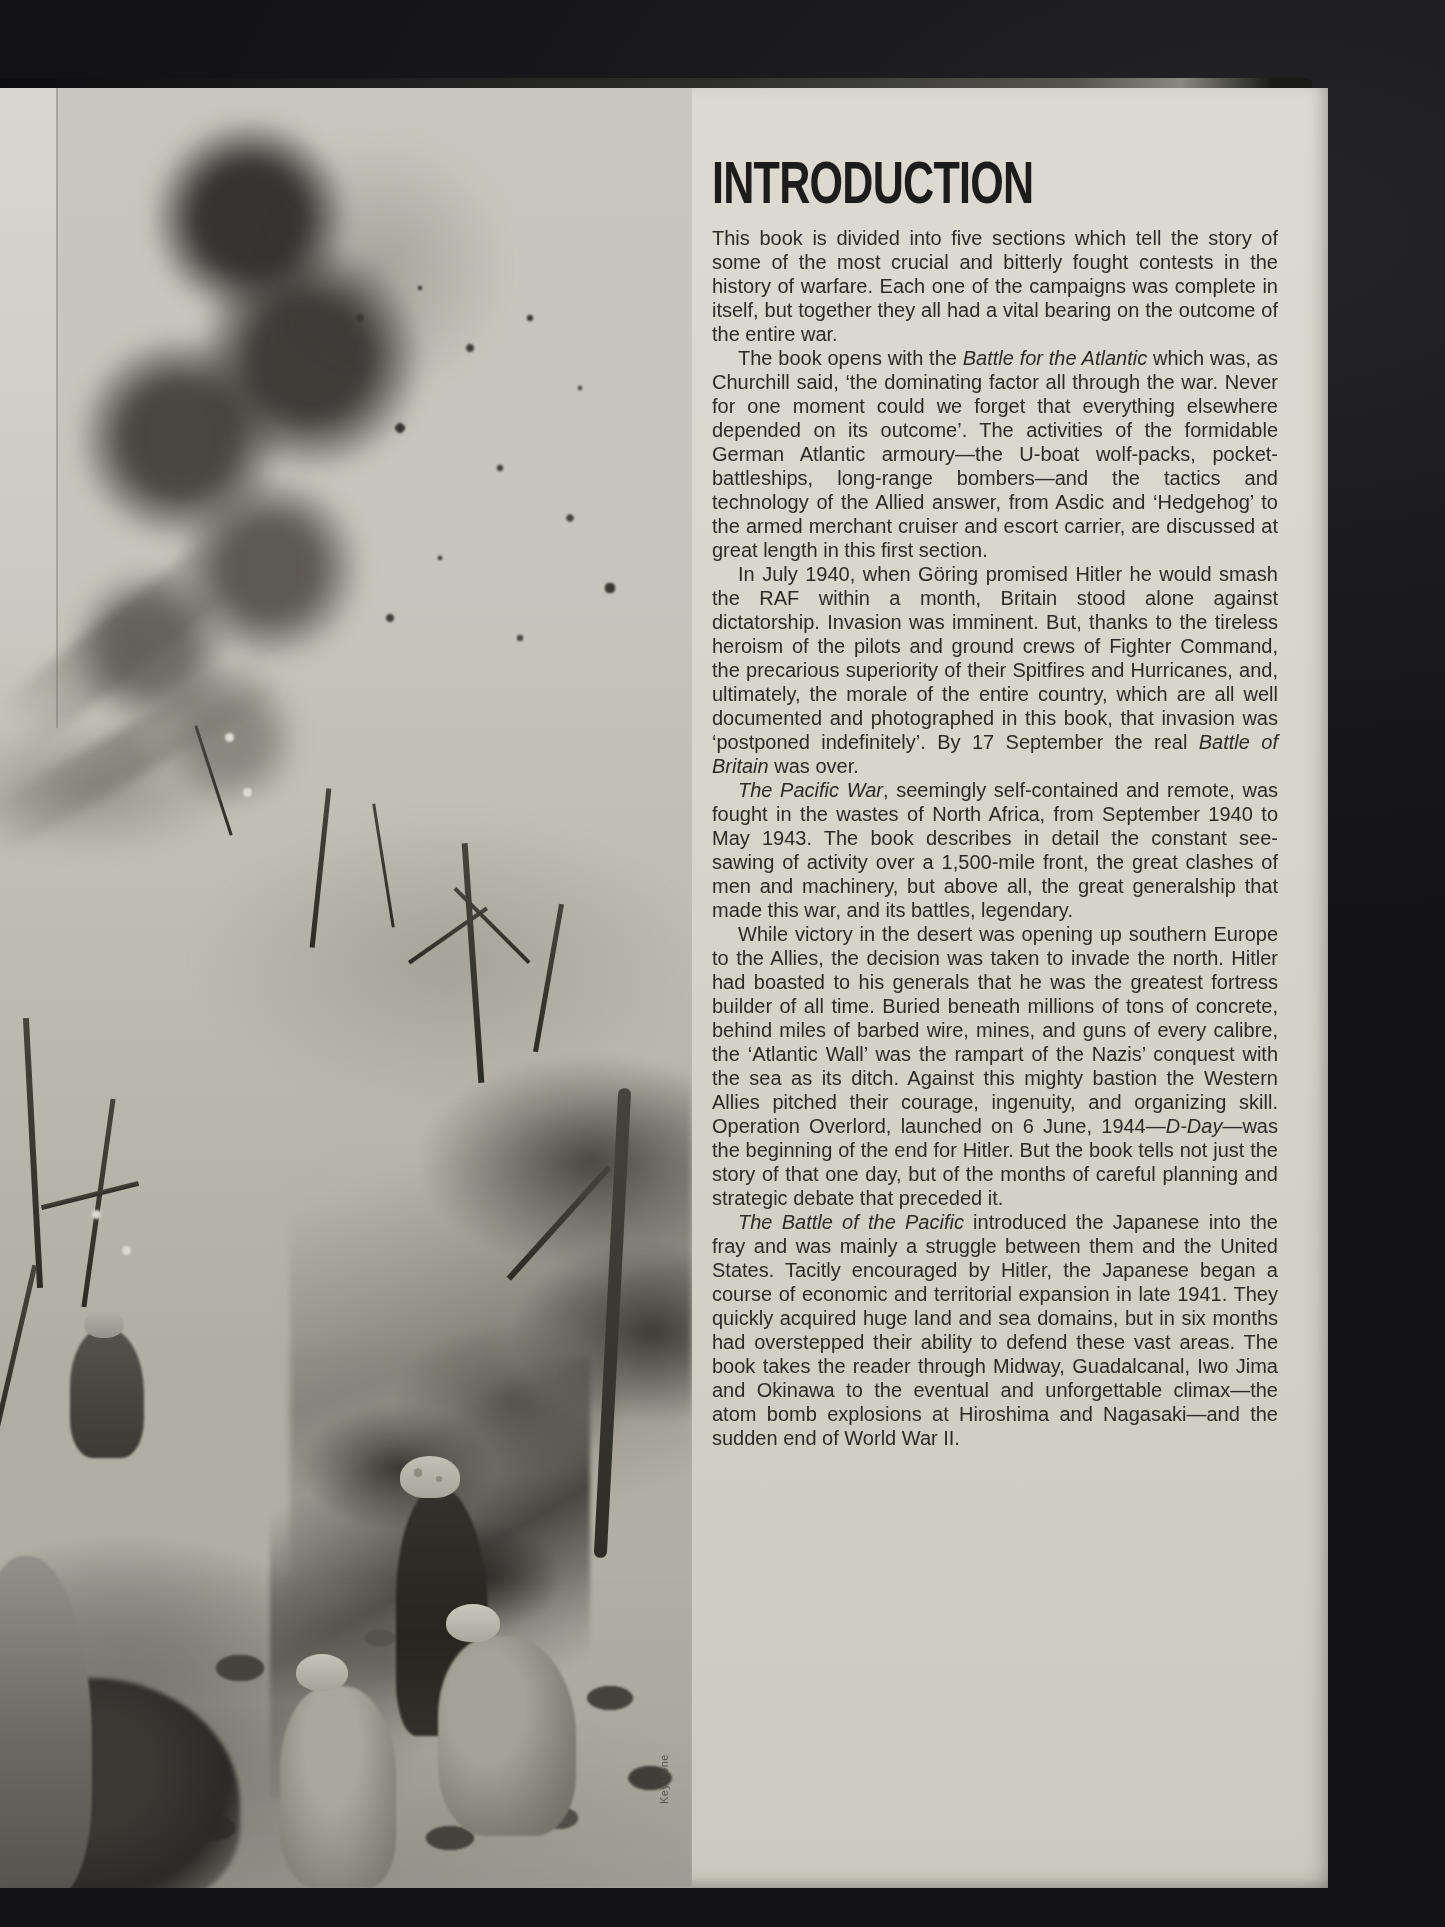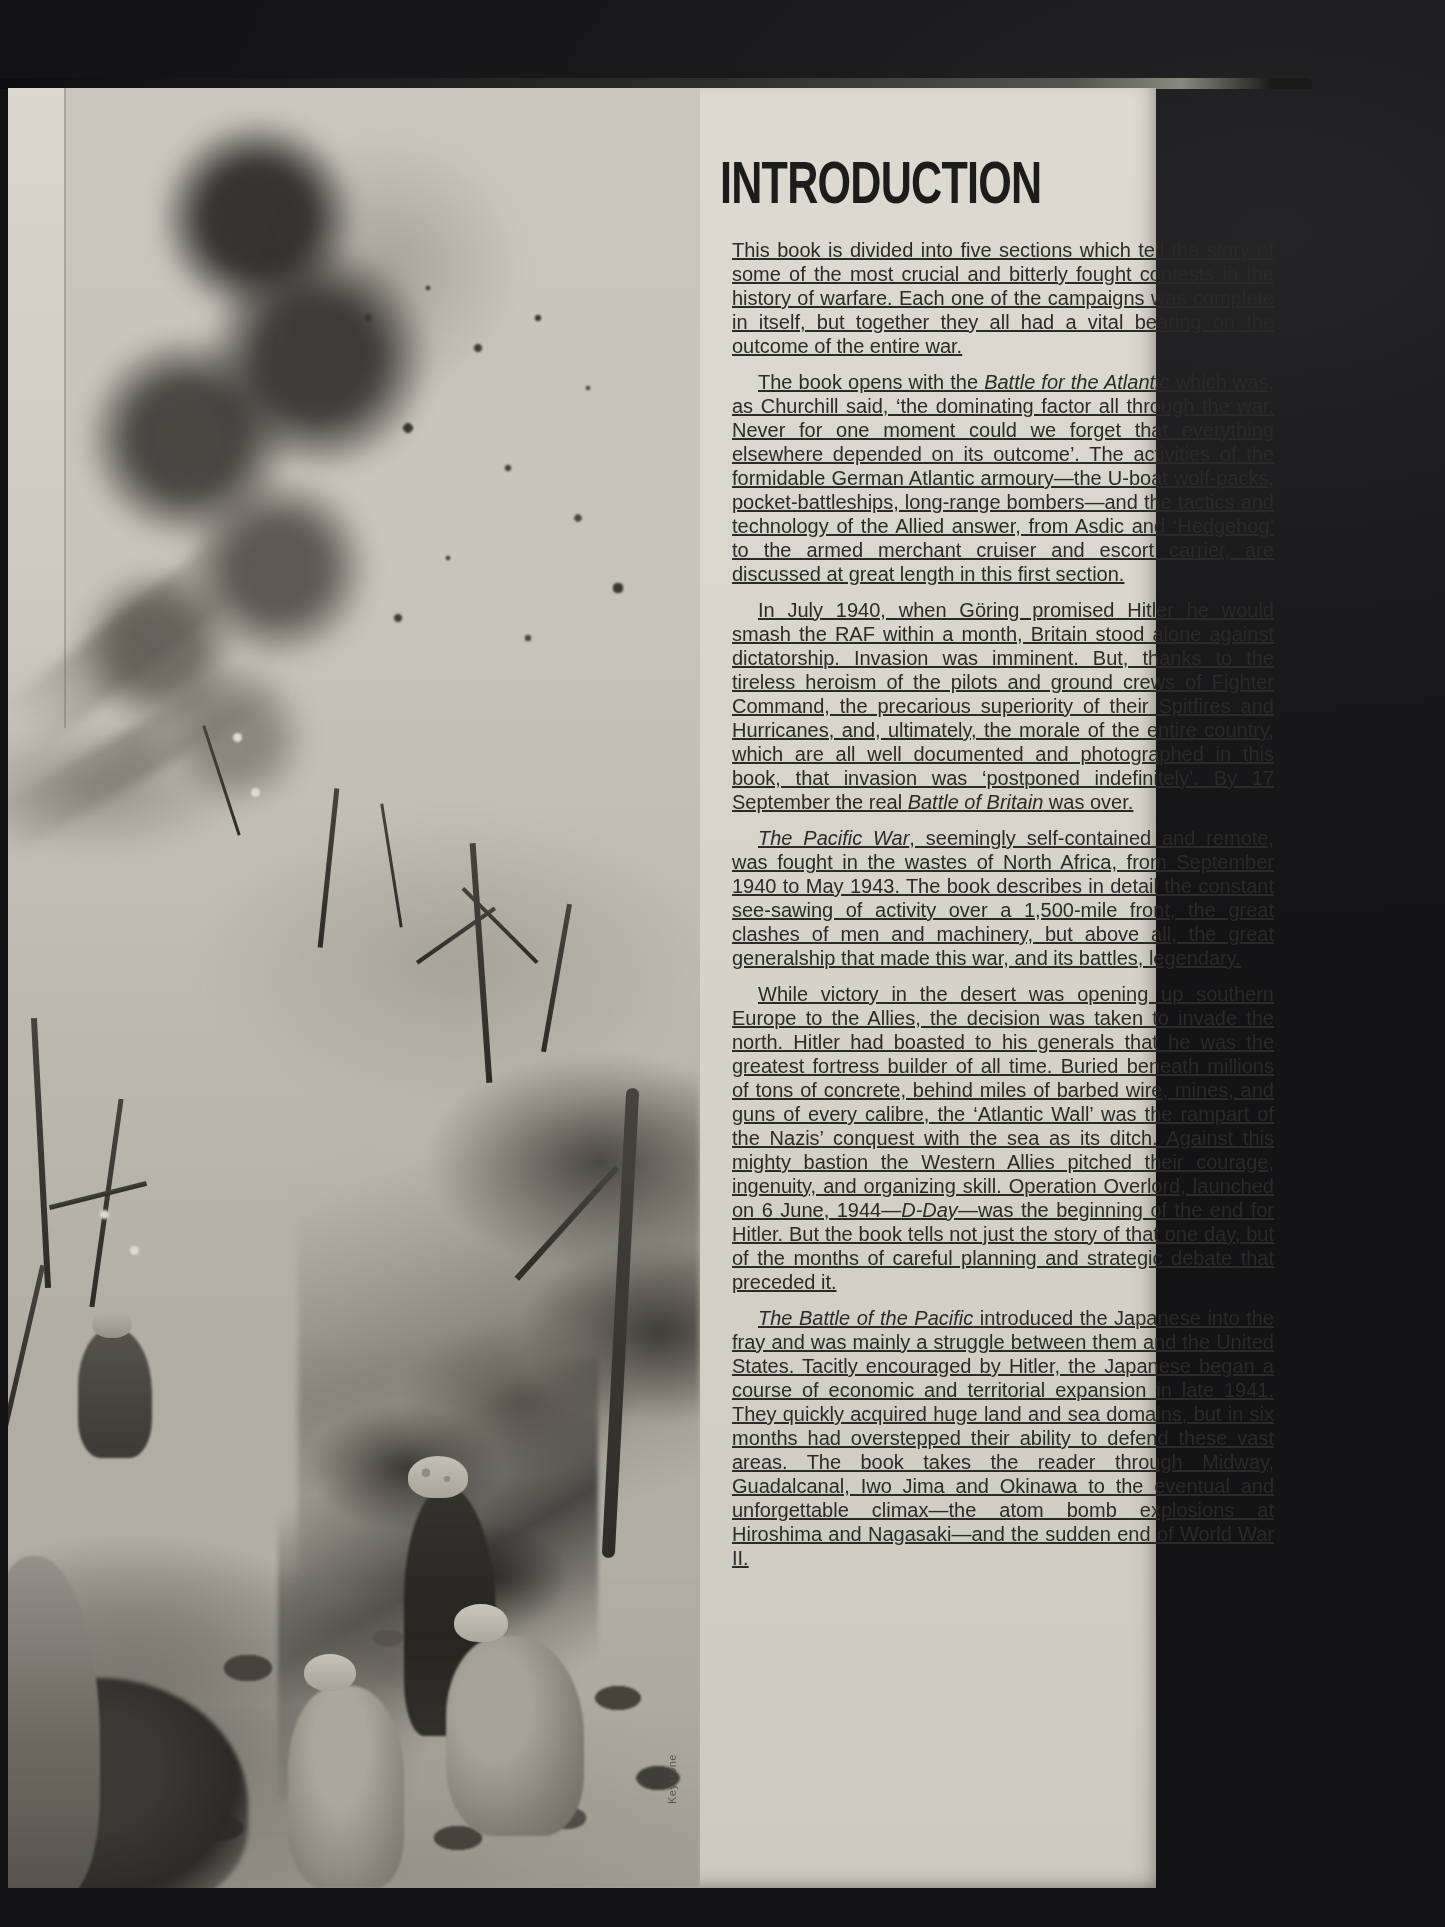--- a/index.html
+++ b/index.html
@@ -10,21 +10,21 @@
     font-family:"Liberation Sans", sans-serif;
   }
   
   .cover-edge{
     position:absolute;left:0;top:78px;width:1312px;height:11px;
     background:linear-gradient(90deg,#0d0d0f 0%, #2e2e2c 55%, #55544e 82%, #8a897f 90%, #1a1a18 97%);
     border-radius:0 5px 3px 0;
   }
   
   .page{
-    position:absolute;left:8px;top:88px;width:1148px;height:1800px;
+    position:absolute;left:0;top:88px;width:1328px;height:1800px;
     background:linear-gradient(180deg,#dddad2 0%, #d8d5cb 35%, #d2cfc5 70%, #ccc9be 100%);
     box-shadow:inset -14px 0 22px -14px rgba(60,58,50,.45), inset 0 -10px 18px -10px rgba(60,58,50,.5);
   }
   
   .photo{
     position:absolute;left:0;top:0;width:692px;height:1800px;overflow:hidden;
     background:
       radial-gradient(420px 300px at 18% 92%, rgba(42,40,36,.9), rgba(42,40,36,0) 70%),
       radial-gradient(500px 260px at 55% 99%, rgba(120,117,108,.55), rgba(120,117,108,0) 75%),
       linear-gradient(180deg,#c9c6bd 0%, #c7c4bb 28%, #bcb9af 52%, #b0ada3 72%, #b4b1a7 100%);
@@ -155,21 +155,21 @@
   .column{position:absolute;left:712px;top:0;width:566px;}
   .title{
     margin:0;position:absolute;top:66px;left:0;white-space:nowrap;
     font-size:59px;line-height:1;font-weight:800;letter-spacing:-1px;color:#1c1c1a;
     transform:scaleX(.73);transform-origin:left top;
   }
   .bodytext{
     position:absolute;top:138px;left:0;width:566px;
     font-size:20px;line-height:24px;color:#2b2a27;text-align:justify;
   }
-  .bodytext p{margin:12px;text-indent:26px;text-decoration:underline;}
+  .bodytext p{margin:0;text-indent:26px;}
   .bodytext p.noindent{text-indent:0;}
   .bodytext i{font-style:italic;}
   .caption{
     position:absolute;left:712px;top:1603px;width:560px;
     font-size:17px;line-height:22.5px;font-weight:bold;color:#232220;
   }
 </style>
 </head>
 <body>
 

